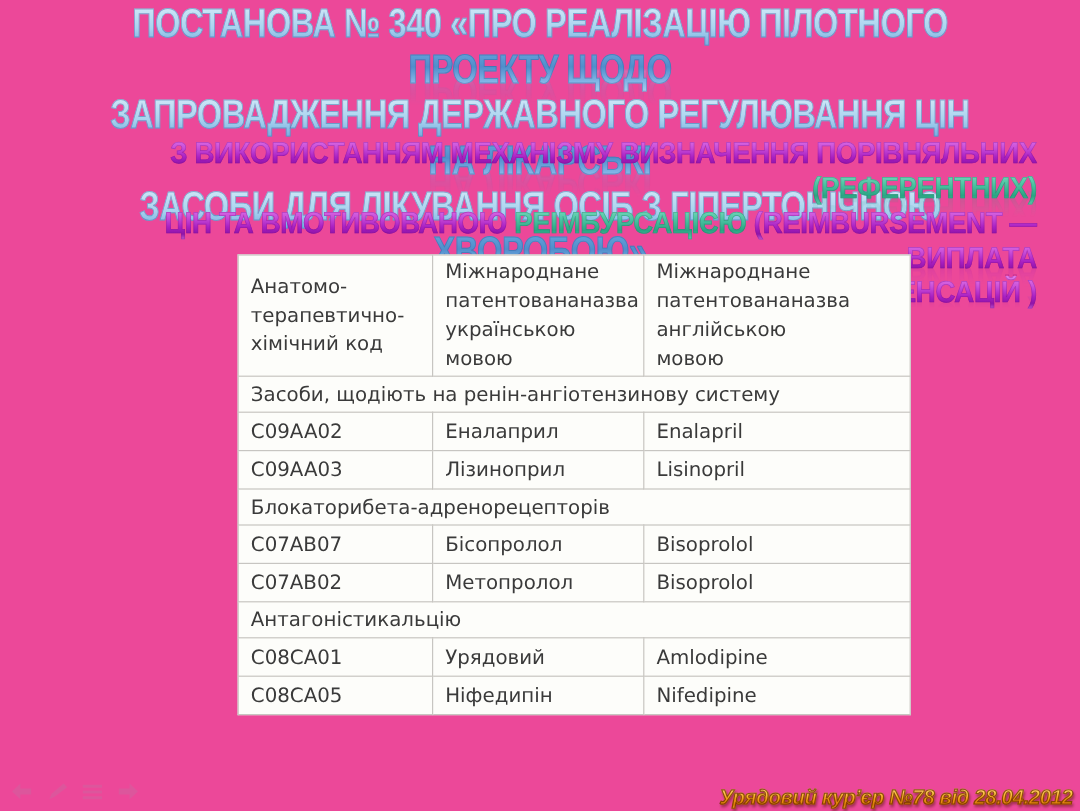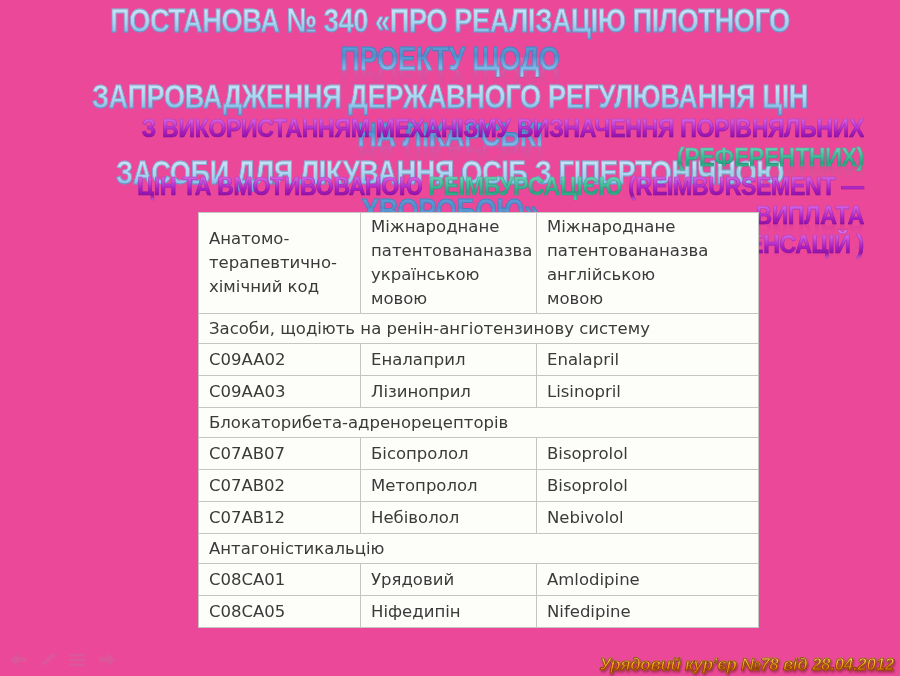--- a/index.html
+++ b/index.html
@@ -138,25 +138,20 @@
         <tr class="data-row">
           <td>C07AB07</td>
           <td>Бісопролол</td>
           <td>Bisoprolol</td>
         </tr>
         <tr class="data-row">
           <td>C07AB02</td>
           <td>Метопролол</td>
           <td>Bisoprolol</td>
         </tr>
-        <tr class="data-row">
-          <td>C07AB12</td>
-          <td>Небіволол</td>
-          <td>Nebivolol</td>
-        </tr>
         <tr class="section-row">
           <td colspan="3">Антагоністикальцію</td>
         </tr>
         <tr class="data-row">
           <td>C08CA01</td>
           <td>Урядовий</td>
           <td>Amlodipine</td>
         </tr>
         <tr class="data-row">
           <td>C08CA05</td>

